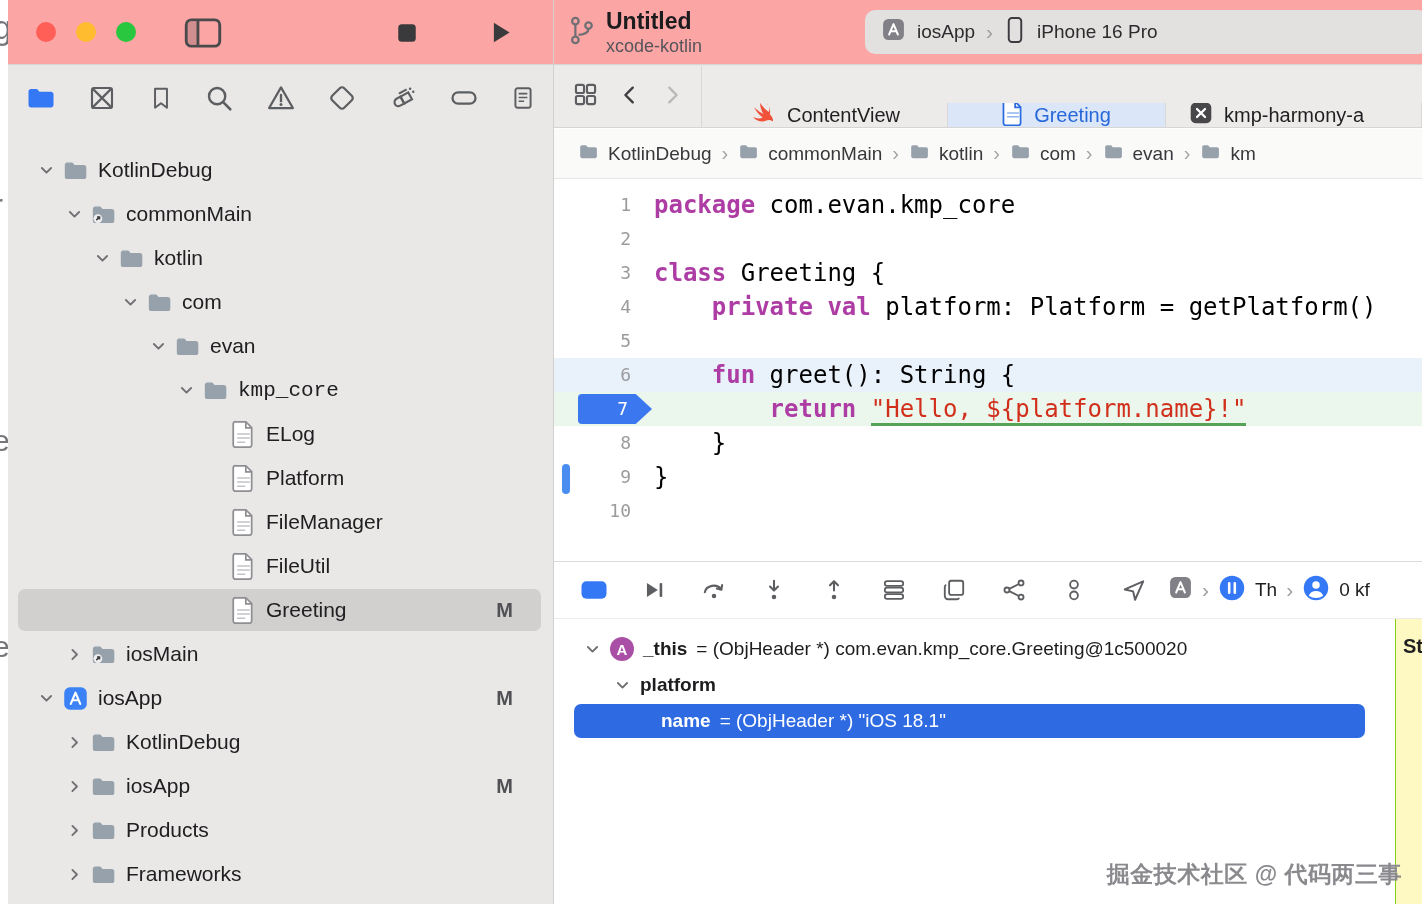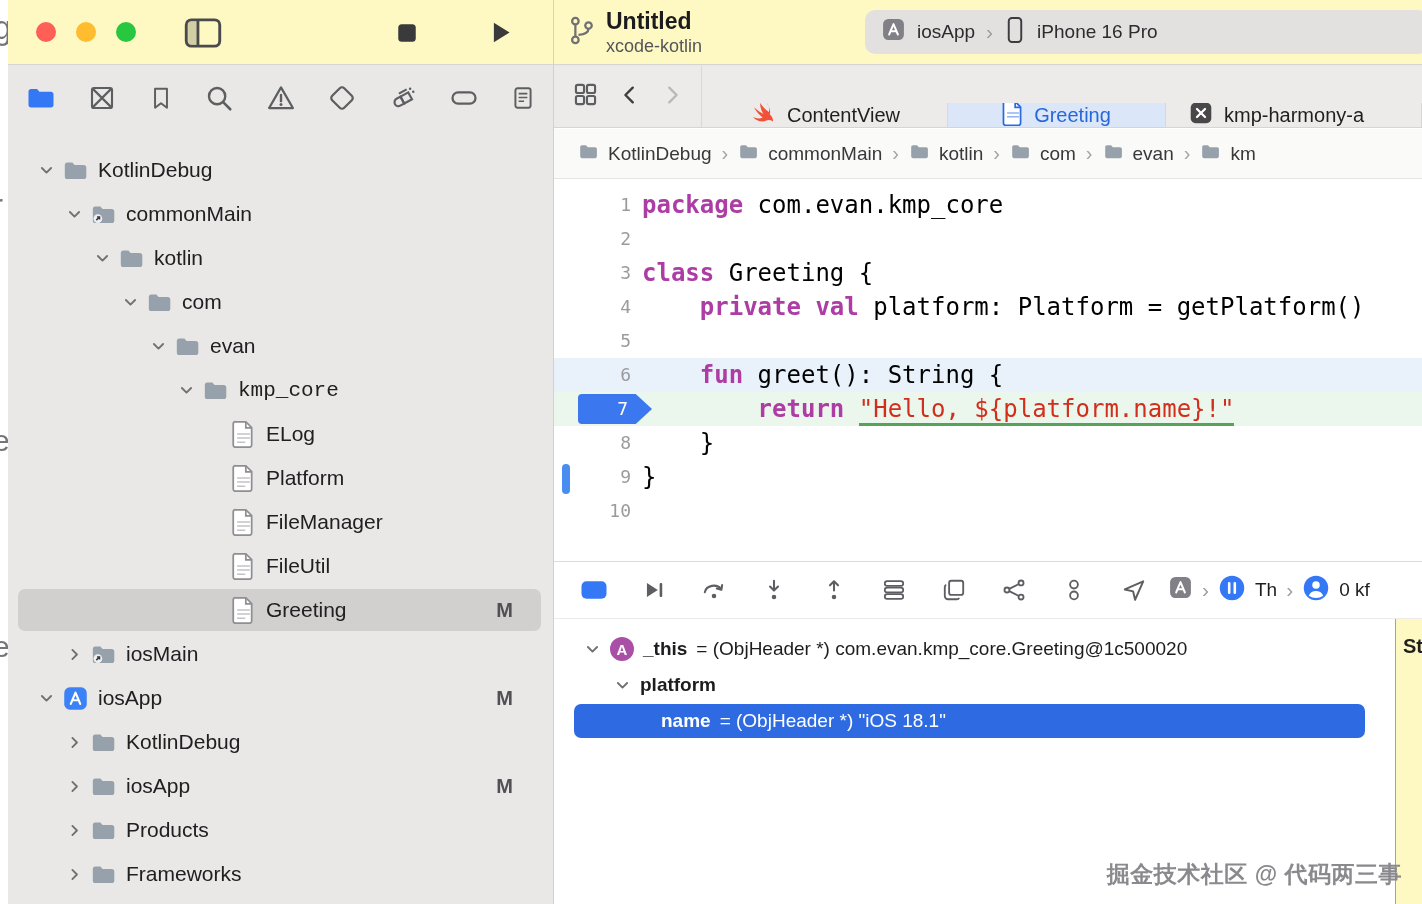--- a/index.html
+++ b/index.html
@@ -10,21 +10,21 @@
   .left-strip { position:absolute; left:0; top:0; width:8px; height:100%; background:#fff; overflow:hidden; z-index:0; }
   .left-strip span { position:absolute; left:-7px; font-size:30px; color:#76767a; font-weight:500; }
   .left-strip span:nth-child(1){ top:8px; font-size:34px; }
   .left-strip span:nth-child(2){ top:188px; }
   .left-strip span:nth-child(3){ top:424px; }
   .left-strip span:nth-child(4){ top:630px; }
 
   .window { position:absolute; left:8px; top:0; width:1414px; height:904px; background:#e9e8e6; overflow:hidden; z-index:1; }
 
   
-  .toolbar { position:absolute; left:0; top:0; width:100%; height:65px; background:#fef9c3; border-bottom:1px solid #d6d5d3; z-index:6; }
+  .toolbar { position:absolute; left:0; top:0; width:100%; height:65px; background:#fca5a5; border-bottom:1px solid #d6d5d3; z-index:6; }
   .traffic { position:absolute; top:22px; width:20px; height:20px; border-radius:50%; }
   .t-red { left:28px; } .t-yellow { left:68px; } .t-green { left:108px; }
   .sidebar-toggle { position:absolute; left:176px; top:17px; }
   .stop-btn { position:absolute; left:385px; top:19px; }
   .play-btn { position:absolute; left:478px; top:18px; }
   .title-area { position:absolute; left:558px; top:7px; display:flex; gap:10px; align-items:center; }
   .title-stack { display:flex; flex-direction:column; }
   .win-title { font-size:23px; font-weight:700; color:#1c1c1e; line-height:28px; }
   .win-sub { font-size:18px; color:#55555a; line-height:22px; }
   .scheme-chip { position:absolute; left:857px; top:10px; right:-6px; height:44px; background:#e2e1df; border-radius:10px; display:flex; align-items:center; gap:11px; padding:0 16px; font-size:19px; color:#2c2c2f; }
@@ -55,21 +55,21 @@
   .jumpbar { position:absolute; top:63px; left:0; right:0; height:50px; background:#fafaf9; border-bottom:1px solid #e6e5e3; display:flex; align-items:center; padding-left:24px; font-size:19px; color:#39393c; overflow:hidden; white-space:nowrap; }
   .crumb { display:flex; align-items:center; gap:9px; }
   .crumb-sep { color:#a3a3a6; font-size:20px; margin:0 10px; }
 
   .editor { position:absolute; top:114px; left:0; right:0; height:381px; background:#fff; padding-top:8px; font-family:"DejaVu Sans Mono","Liberation Mono",monospace; overflow:hidden; }
   .cline { height:34px; display:flex; align-items:center; }
   .cline.hlb { background:#e9f1fb; }
   .cline.hlg { background:#ebf6ec; }
   .ln { width:77px; height:34px; line-height:34px; text-align:right; font-size:18px; color:#9b9b9e; flex:none; position:relative; }
   .bp-pill { position:absolute; left:24px; top:2px; width:74px; height:30px; background:#3b77ee; color:#fff; font-size:18px; line-height:30px; text-align:right; padding-right:24px; border-radius:4px; clip-path:polygon(0 0,78% 0,100% 50%,78% 100%,0 100%); }
-  .codetxt { margin-left:11px; font-size:24px; line-height:34px; white-space:pre; color:#000; }
+  .codetxt { margin-left:23px; font-size:24px; line-height:34px; white-space:pre; color:#000; }
   .tok.kw { color:#ad3da4; font-weight:600; }
   .tok.str { color:#d12f1b; border-bottom:3px solid #55a356; }
   .gutter-pill { position:absolute; left:8px; top:284px; width:8px; height:30px; border-radius:4px; background:#4a8df0; }
 
   .debugbar { position:absolute; top:495px; left:0; right:0; height:58px; background:#fff; border-top:1px solid #dcdbd9; border-bottom:1px solid #ececea; display:flex; align-items:center; padding-left:10px; overflow:hidden; }
   .dicon { width:60px; display:flex; justify-content:center; align-items:center; flex:none; }
   .chips { display:flex; align-items:center; gap:9px; margin-left:4px; font-size:19px; color:#1d1d1f; flex:none; }
 
   .vars { position:absolute; top:553px; left:0; right:27px; bottom:0; background:#fff; padding-top:12px; overflow:hidden; }
   .vrow { position:relative; height:36px; display:flex; align-items:center; font-size:19px; color:#1d1d1f; white-space:nowrap; }

